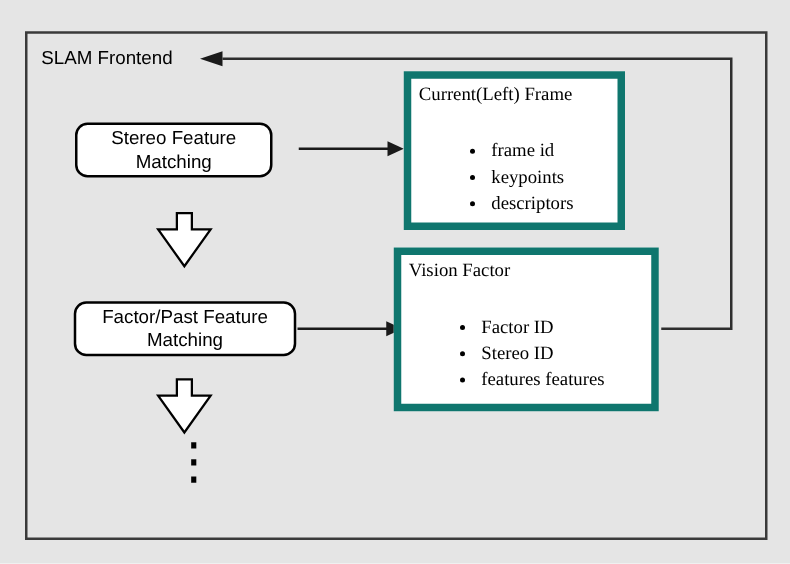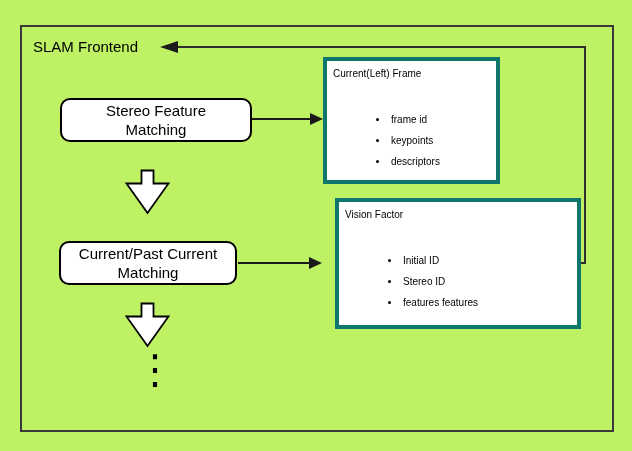--- a/index.html
+++ b/index.html
@@ -1,20 +1,20 @@
 <!DOCTYPE html>
 <html><head>
 <meta charset="utf-8">
 <style>
   html, body { margin: 0; padding: 0; background: #ffffff; }
   .stage {
     position: relative;
     width: 632px;
     height: 451px;
-    background: #bef264;
+    background: #e5e5e5;
     font-family: "Liberation Sans", sans-serif;
     color: #000000;
     overflow: hidden;
   }
   .outer-box {
     position: absolute;
     left: 20px; top: 25px;
     width: 594px; height: 407px;
     border: 2px solid #3a3a3a;
     box-sizing: border-box;
@@ -34,31 +34,32 @@
     border-radius: 10px;
     background: #ffffff;
     display: flex;
     flex-direction: column;
     align-items: center;
     justify-content: center;
     font-size: 15px;
     line-height: 19px;
     text-align: center;
   }
-  .rnode-stereo   { left: 60px; top: 98px;  width: 192px; height: 44px; }
+  .rnode-stereo   { left: 60px; top: 98px;  width: 158px; height: 44px; }
   .rnode-curpast  { left: 59px; top: 241px; width: 178px; height: 44px; }
   .fbox {
     position: absolute;
     box-sizing: border-box;
-    border: 4px solid #0f766e;
+    border: 6px solid #0f766e;
     background: #ffffff;
-    font-size: 10px;
+    font-size: 15px;
+    font-family: Liberation Serif, serif;
   }
   .fbox-current { left: 323px; top: 57px;  width: 177px; height: 127px; }
-  .fbox-vision  { left: 335px; top: 198px; width: 246px; height: 131px; }
+  .fbox-vision  { left: 315px; top: 198px; width: 212px; height: 131px; }
   .fbox-title {
     margin: 5px 0 0 6px;
     line-height: 16px;
     white-space: nowrap;
   }
   .fbox ul {
     list-style: disc;
     margin: 27px 0 0 0;
     padding: 0 0 0 62px;
     line-height: 21px;
@@ -111,37 +112,37 @@
 
     <path d="M141.5 303.5 L153.5 303.5 L153.5 316.5 L168.5 316.5 L147.5 346 L126.5 316.5 L141.5 316.5 Z" fill="#ffffff" stroke="#000000" stroke-width="1.8" stroke-linejoin="miter"></path>
   </svg>
 
   <div class="rnode rnode-stereo">
     <span>Stereo Feature</span>
     <span>Matching</span>
   </div>
 
   <div class="rnode rnode-curpast">
-    <span>Current/Past Current</span>
+    <span>Factor/Past Feature</span>
     <span>Matching</span>
   </div>
 
   <div class="fbox fbox-current">
     <div class="fbox-title">Current(Left) Frame</div>
     <ul>
       <li>frame id</li>
       <li>keypoints</li>
       <li>descriptors</li>
     </ul>
   </div>
 
   <div class="fbox fbox-vision">
     <div class="fbox-title">Vision Factor</div>
     <ul>
-      <li>Initial ID</li>
+      <li>Factor ID</li>
       <li>Stereo ID</li>
       <li>features features</li>
     </ul>
   </div>
 
   <div class="vdots">⋮</div>
 
 </div>
 
 </body></html>

